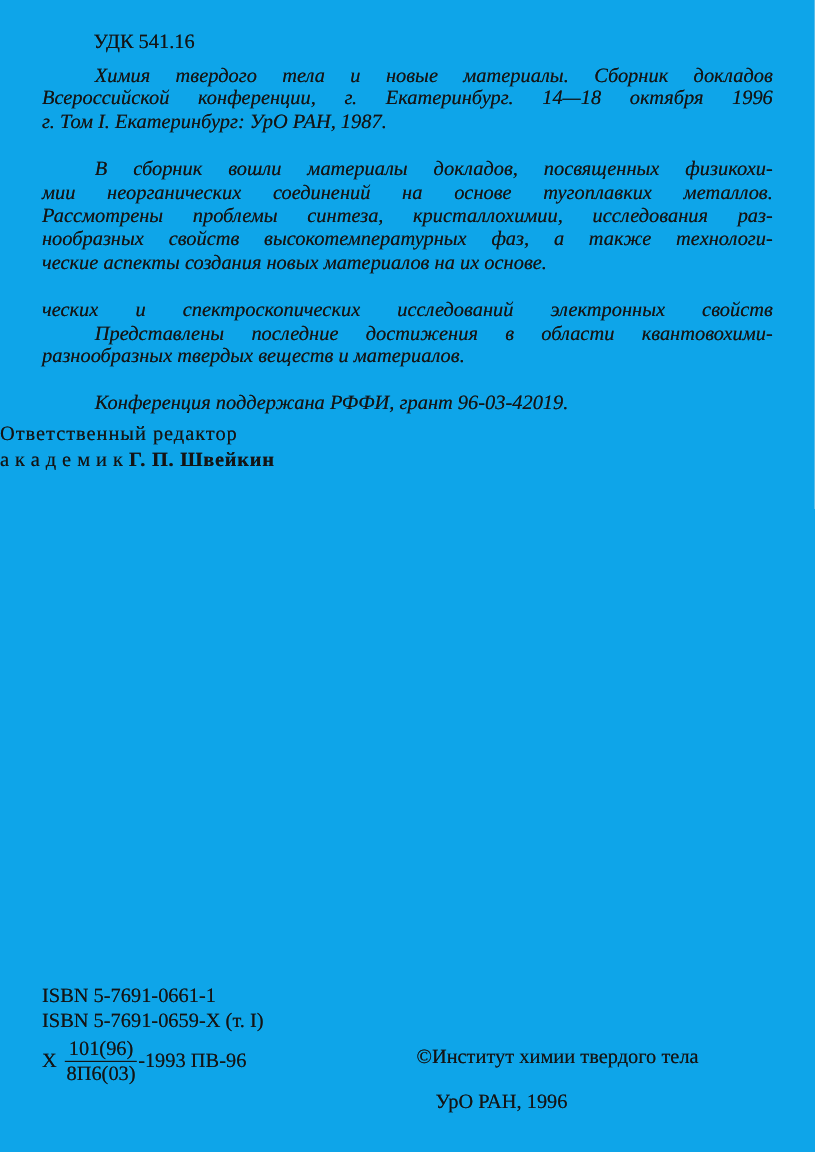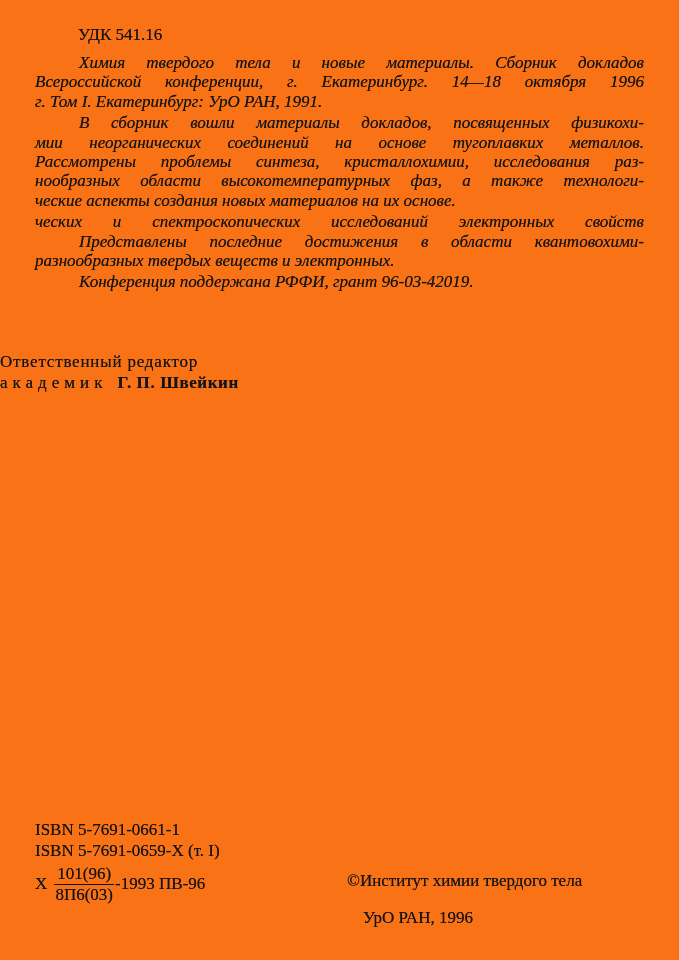--- a/index.html
+++ b/index.html
@@ -5,21 +5,21 @@
   html, body {
     margin: 0;
     padding: 0;
     background: #e8e8e8;
   }
   .page {
     position: relative;
     width: 679px;
     height: 960px;
     margin: 0 auto;
-    background: #f97316;
+    background: #0ea5e9;
     color: #141414;
     font-family: "Liberation Serif", "DejaVu Serif", serif;
     font-size: 17px;
     overflow: hidden;
     text-shadow: 0 0 0.45px rgba(20,20,20,0.75);
   }
 
   
   .udk {
     position: absolute;
@@ -31,21 +31,21 @@
   
   .body-text {
     position: absolute;
     left: 35px;
     top: 53px;
     width: 609px;
     line-height: 19.4px;
     font-style: italic;
   }
   .body-text p { margin: 0; padding: 0; }
-  .body-text p + p { margin-top: 2px; }
+  .body-text p + p { margin-top: 20px; }
   .jline {
     display: block;
     text-align: justify;
     text-align-last: justify;
     white-space: normal;
   }
   .lline {
     display: block;
     text-align: left;
   }
@@ -54,21 +54,21 @@
   
   .editor {
     position: absolute;
     left: 0;
     top: 352px;
     width: 607px;
     text-align: left;
     line-height: 20.5px;
   }
   .editor-role { letter-spacing: 0.8px; }
-  .editor-title { letter-spacing: 5px; margin-right: 10px; }
+  .editor-title { letter-spacing: 5px; }
   .editor-name { font-weight: bold; letter-spacing: 0.6px; }
 
   
   .imprint {
     position: absolute;
     left: 35px;
     top: 820px;
     line-height: 20.5px;
     white-space: nowrap;
   }
@@ -108,33 +108,33 @@
 <body>
 
 <div class="page">
 
   <div class="udk">УДК 541.16</div>
 
   <div class="body-text">
     <p>
       <span class="jline indent">Химия твердого тела и новые материалы. Сборник докладов</span>
       <span class="jline">Всероссийской конференции, г. Екатеринбург. 14—18 октября 1996</span>
-      <span class="lline">г. Том I. Екатеринбург: УрО  РАН, 1991.</span>
+      <span class="lline">г. Том I. Екатеринбург: УрО  РАН, 1987.</span>
     </p>
     <p>
       <span class="jline indent">В сборник вошли материалы докладов, посвященных физикохи-</span>
       <span class="jline">мии неорганических соединений на основе тугоплавких металлов.</span>
       <span class="jline">Рассмотрены проблемы синтеза, кристаллохимии, исследования раз-</span>
-      <span class="jline">нообразных области высокотемпературных фаз, а также технологи-</span>
+      <span class="jline">нообразных свойств высокотемпературных фаз, а также технологи-</span>
       <span class="lline">ческие аспекты создания новых материалов на их основе.</span>
     </p>
     <p>
       <span class="jline">ческих и спектроскопических исследований электронных свойств</span>
       <span class="jline indent">Представлены последние достижения в области квантовохими-</span>
-      <span class="lline">разнообразных твердых веществ и электронных.</span>
+      <span class="lline">разнообразных твердых веществ и материалов.</span>
     </p>
     <p>
       <span class="lline indent">Конференция поддержана РФФИ, грант 96-03-42019.</span>
     </p>
   </div>
 
   <div class="editor">
     <div class="editor-role">Ответственный редактор</div>
     <div>
       <span class="editor-title">академик</span><span class="editor-name">Г. П. Швейкин</span>

